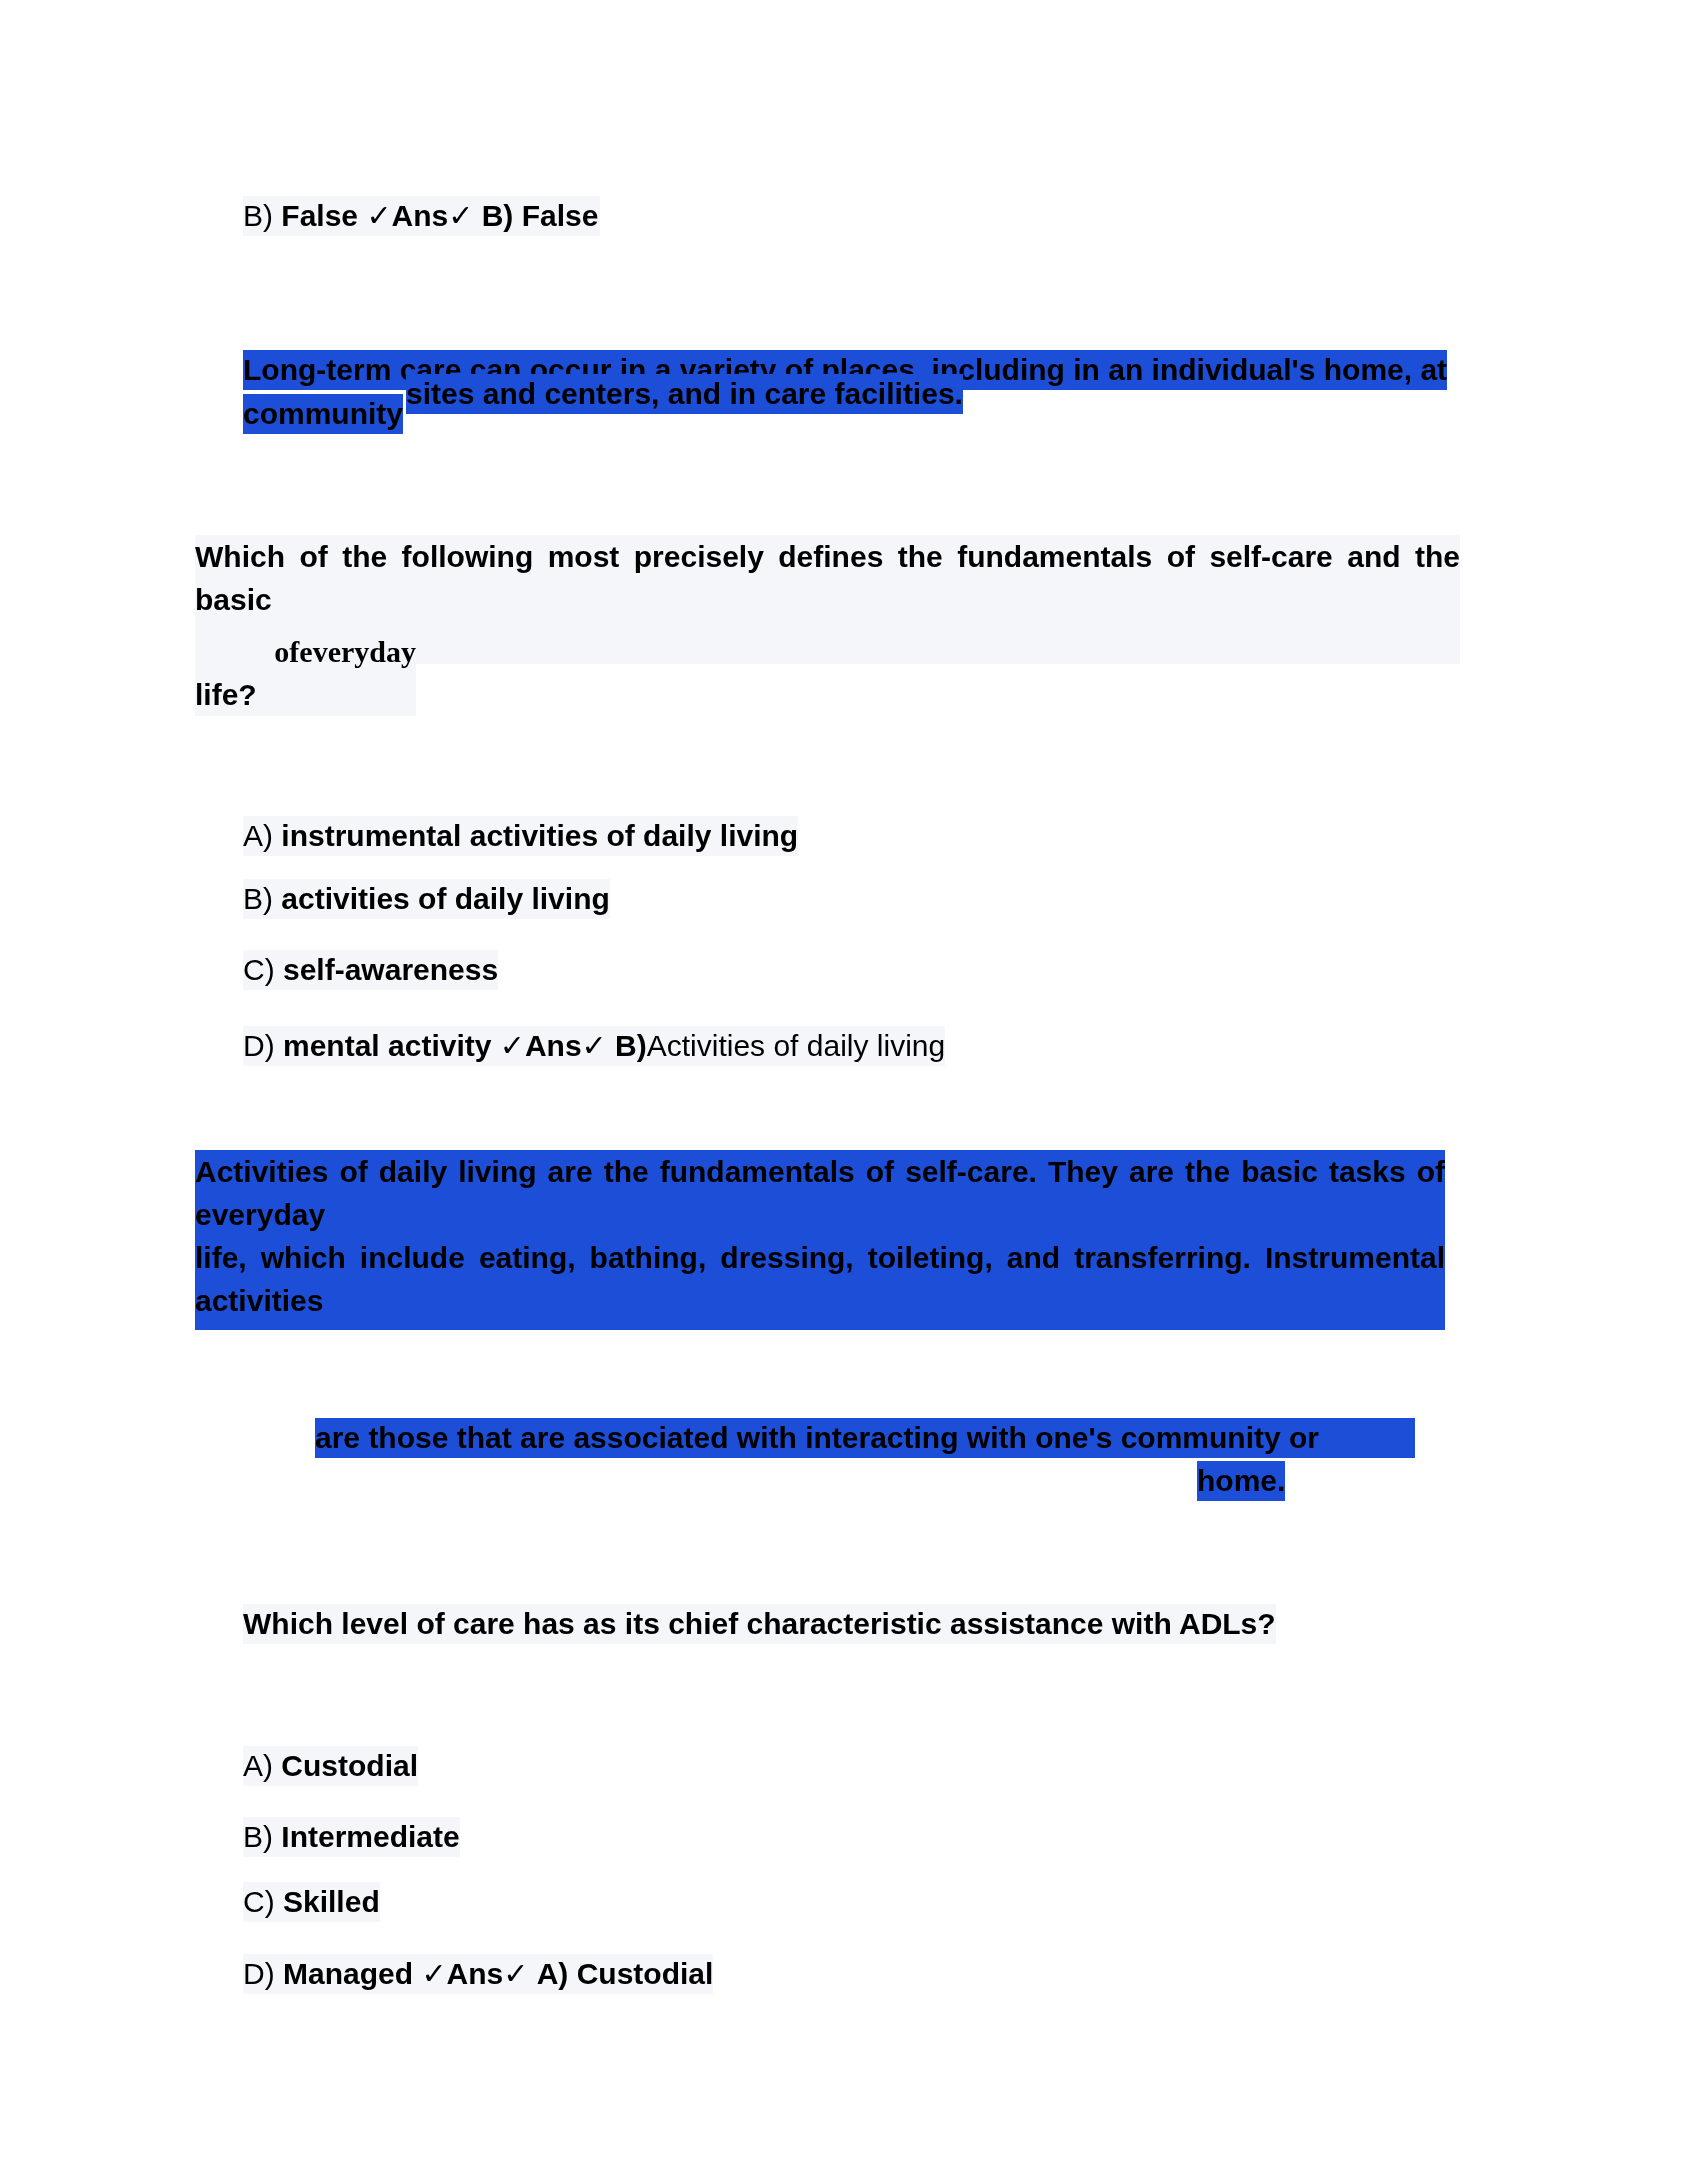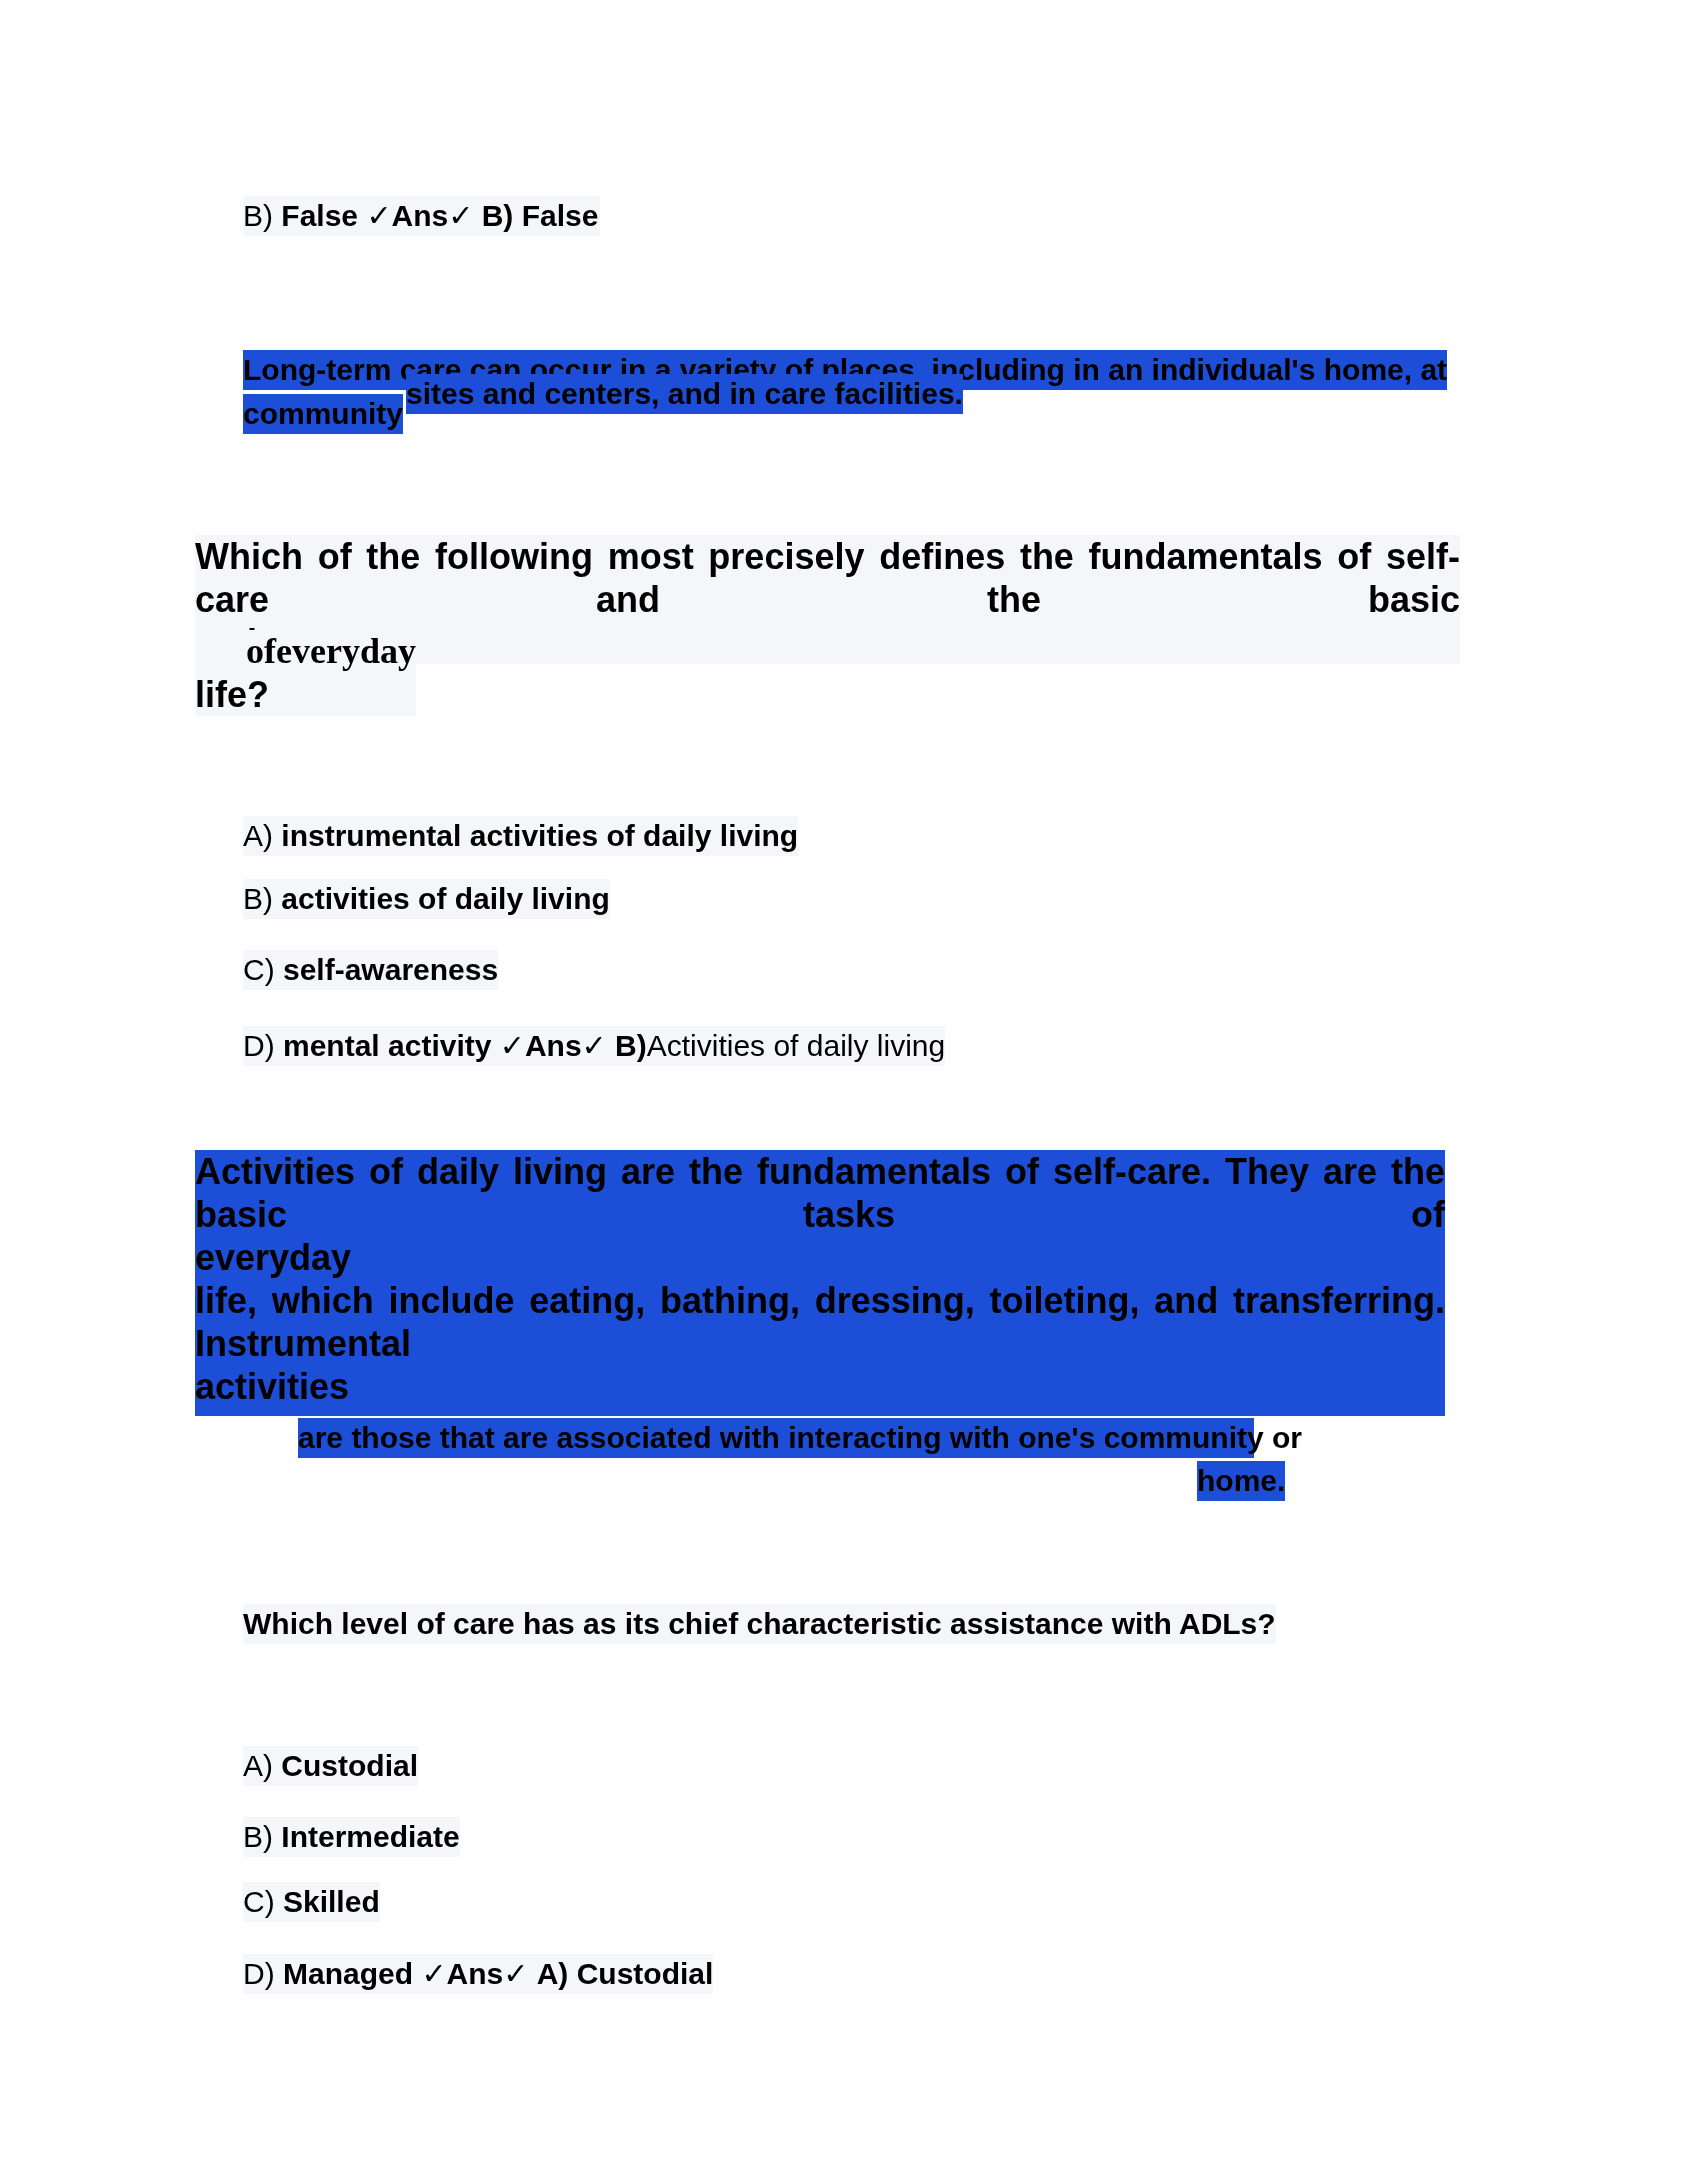--- a/index.html
+++ b/index.html
@@ -5,21 +5,21 @@
   html, body { margin: 0; padding: 0; background: #ffffff; }
   body { width: 1683px; height: 2178px; position: relative; overflow: hidden;
          font-family: "Liberation Sans", "DejaVu Sans", sans-serif; color: #000; }
   .ln { position: absolute; left: 195px; font-size: 30px; line-height: 40px; white-space: nowrap; margin-left: 48px; }
   .gray { background: #f5f6fa; }
   .yel { background: #1d4ed8; }
   .b { font-weight: bold; }
   .n { font-weight: normal; }
   .lbl { font-weight: normal; }
   .justify { text-align: justify; text-align-last: justify; white-space: normal; }
-  .block { position: absolute; left: 195px; font-size: 36px; font-weight: bold; }
+  .block { position: absolute; left: 195px; font-size: 30px; font-weight: bold; }
   .block .row { display: block; line-height: 43px; }
 </style>
 </head>
 <body>
 
 <div class="ln gray" style="top:196px; padding-right:2px;">
   <span class="lbl">B)</span>
   <span class="b">False</span>
   <span class="b">✓Ans✓</span>
   <span class="b">B) False</span>
@@ -59,21 +59,21 @@
   <span class="b">✓Ans✓</span>
   <span class="b">B)</span><span class="n">Activities of daily living</span>
 </div>
 
 <div class="block yel" style="top:1150px; width:1250px; padding-bottom:8px;">
   <span class="row justify">Activities of daily living are the fundamentals of self-care. They are the basic tasks of</span>
   <span class="row">everyday</span>
   <span class="row justify">life, which include eating, bathing, dressing, toileting, and transferring. Instrumental</span>
   <span class="row">activities</span>
 </div>
-<div class="ln yel b" style="top:1418px; left:250px; width:956px;">are those that are associated with interacting with one's community or</div>
+<div class="ln yel b" style="top:1418px; left:267px; width:1100px;">are those that are associated with interacting with one's community or</div>
 <div class="ln yel b" style="top:1461px; left:1149px;">home.</div>
 
 <div class="ln gray b" style="top:1604px;">Which level of care has as its chief characteristic assistance with ADLs?</div>
 
 <div class="ln gray" style="top:1746px;">
   <span class="lbl">A)</span>
   <span class="b">Custodial</span>
 </div>
 <div class="ln gray" style="top:1817px;">
   <span class="lbl">B)</span>

